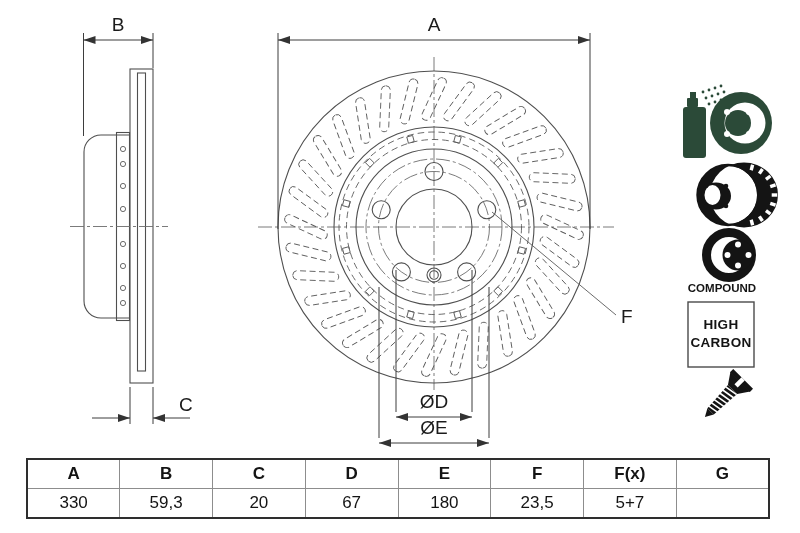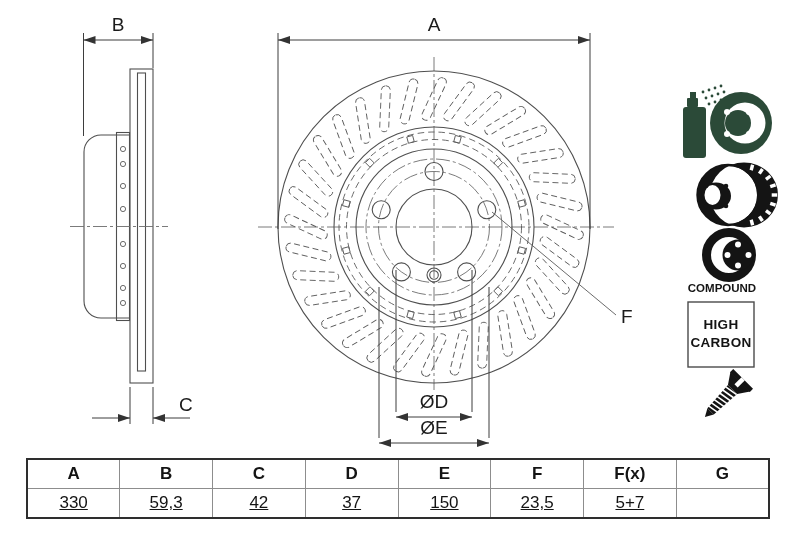--- a/index.html
+++ b/index.html
@@ -22,21 +22,21 @@
   table.dims{
     position:absolute;left:26px;top:458px;width:744px;
     border-collapse:collapse;table-layout:fixed;
     border:2px solid #2e2e2e;background:#fff;
   }
   table.dims th, table.dims td{
     border:1px solid #8d8d8d;text-align:center;vertical-align:middle;
     height:28px;padding:0;font-size:17px;color:#141414;overflow:hidden;
   }
   table.dims th{font-weight:bold;}
-  table.dims td{font-weight:normal;text-decoration:underline;}
+  table.dims td{font-weight:normal;}
 </style>
 </head>
 <body>
 
 <svg width="800" height="458" viewBox="0 0 800 458">
   <defs>
     <marker id="arr" markerWidth="13" markerHeight="9" refX="12" refY="4" orient="auto-start-reverse" markerUnits="userSpaceOnUse">
       <path d="M0,0 L12,4 L0,8 Z" fill="#333"></path>
     </marker>
   </defs>
@@ -325,21 +325,21 @@
       <th>E</th>
       <th>F</th>
       <th>F(x)</th>
       <th>G</th>
     </tr>
   </thead>
   <tbody>
     <tr>
       <td>330</td>
       <td>59,3</td>
-      <td>42</td>
-      <td>37</td>
-      <td>150</td>
+      <td>20</td>
+      <td>67</td>
+      <td>180</td>
       <td>23,5</td>
       <td>5+7</td>
       <td></td>
     </tr>
   </tbody>
 </table>
 
 </body></html>

